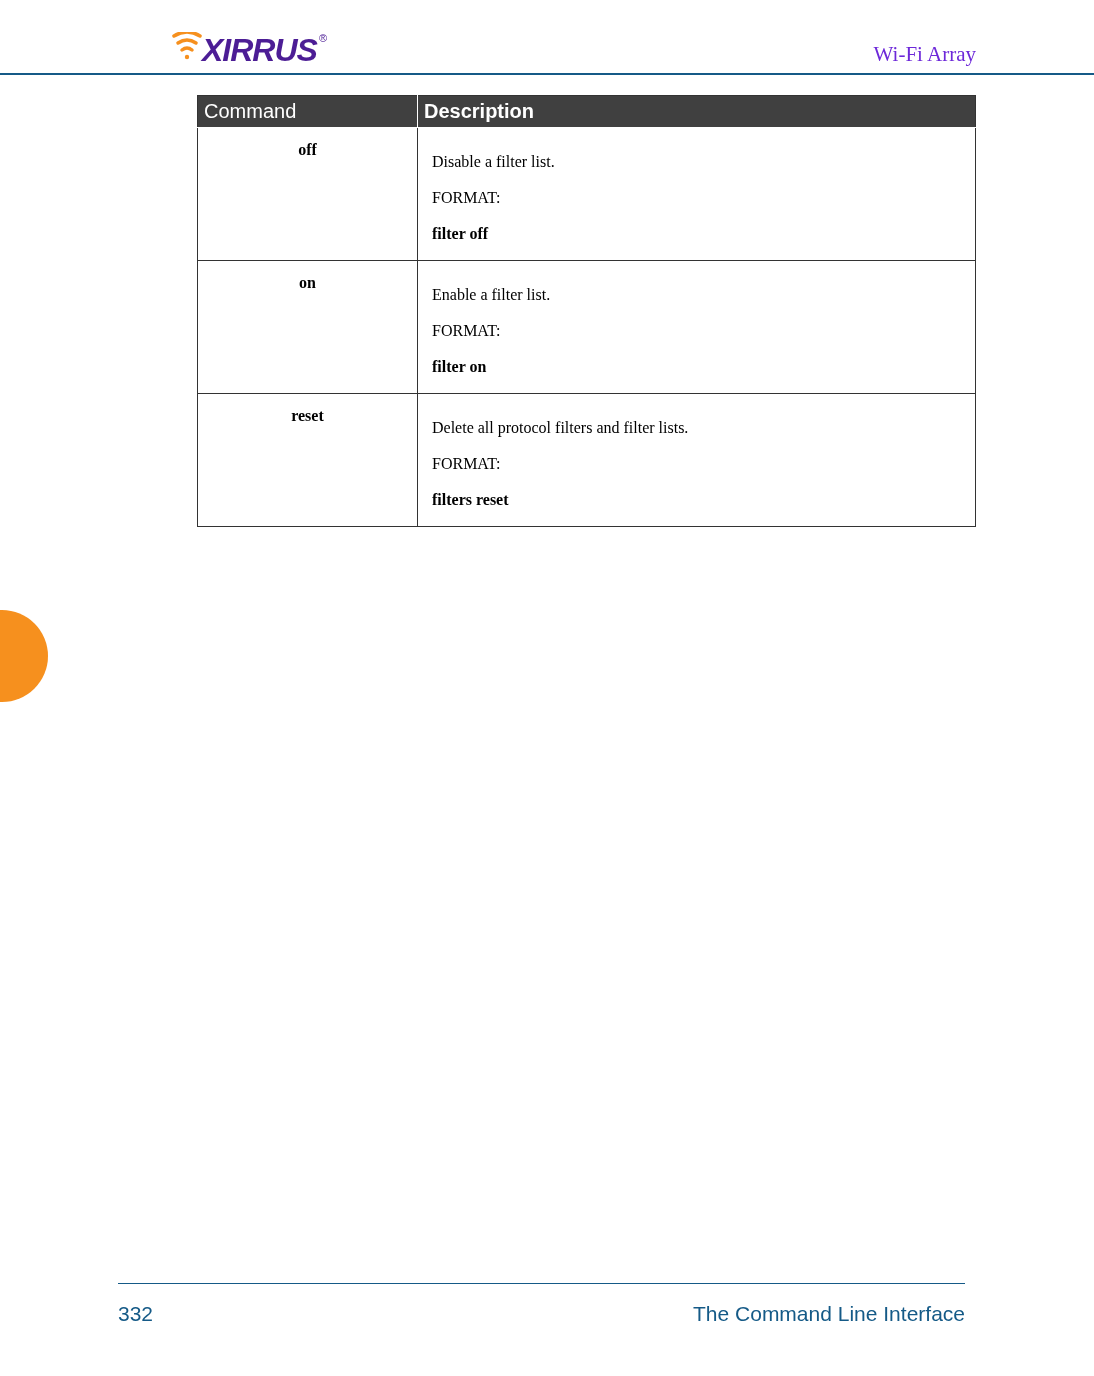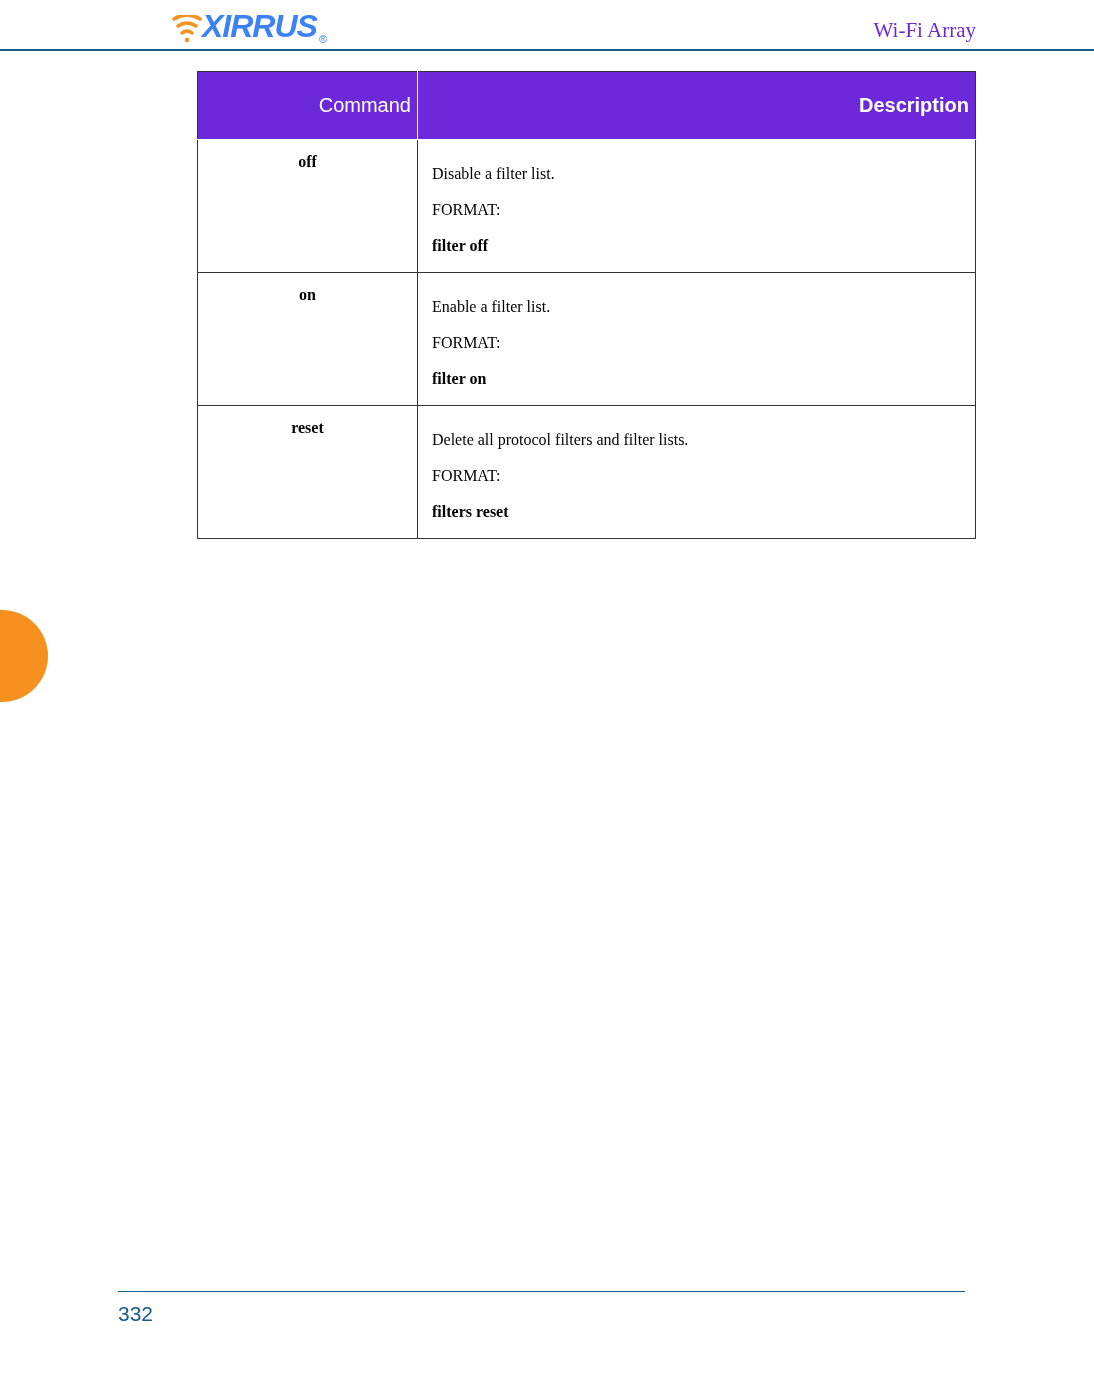--- a/index.html
+++ b/index.html
@@ -12,27 +12,28 @@
     }
     .header {
       display: flex;
       justify-content: space-between;
       align-items: flex-end;
       padding: 8px 118px 4px 170px;
       border-bottom: 2px solid #155a87;
     }
     .logo {
       display: flex;
-      align-items: flex-end;
-      color: #3b82f6;
+      align-items: flex-start;
+      color: #4c1d95;
       font-weight: 900;
       font-size: 32px;
       letter-spacing: -1px;
       font-family: Arial, sans-serif;
       font-style: italic;
+      margin-top: 24px;
     }
     .logo-wave {
       display: inline-block;
       margin-right: -2px;
     }
     .logo-wave svg { display: block; }
     .logo-reg {
       font-size: 11px;
       font-weight: normal;
       vertical-align: top;
@@ -47,27 +48,27 @@
     }
     .content {
       padding: 20px 118px 0 197px;
     }
     table.cmd-table {
       width: 100%;
       border-collapse: collapse;
       table-layout: fixed;
     }
     table.cmd-table th {
-      background: #6d28d9;
+      background: #404040;
       color: #fff;
       font-family: Arial, Helvetica, sans-serif;
       font-weight: normal;
       font-size: 20px;
-      padding: 22px 6px;
-      text-align: right;
+      padding: 4px 6px;
+      text-align: left;
       border: 1px solid #fff;
     }
     table.cmd-table th:first-child {
       width: 220px;
       border-left: 1px solid #333;
     }
     table.cmd-table th:last-child {
       border-right: 1px solid #333;
       font-weight: bold;
     }
@@ -98,21 +99,21 @@
       border-bottom-right-radius: 46px;
     }
     .footer {
       position: absolute;
       bottom: 50px;
       left: 118px;
       right: 129px;
       border-top: 1px solid #155a87;
       display: flex;
       justify-content: space-between;
-      padding-top: 10px;
+      padding-top: 18px;
       color: #155a87;
       font-family: Arial, Helvetica, sans-serif;
       font-size: 21px;
     }
   </style>
 </head>
 <body>
 
 <div class="header">
   <div class="logo">
@@ -162,13 +163,14 @@
       </td>
     </tr>
   </tbody>
     </table>
 </div>
 
 <div class="thumb-tab"></div>
 
 <div class="footer">
   <span>332</span>
+  <span>The Command Line Interface</span>
 </div>
 
 </body></html>

